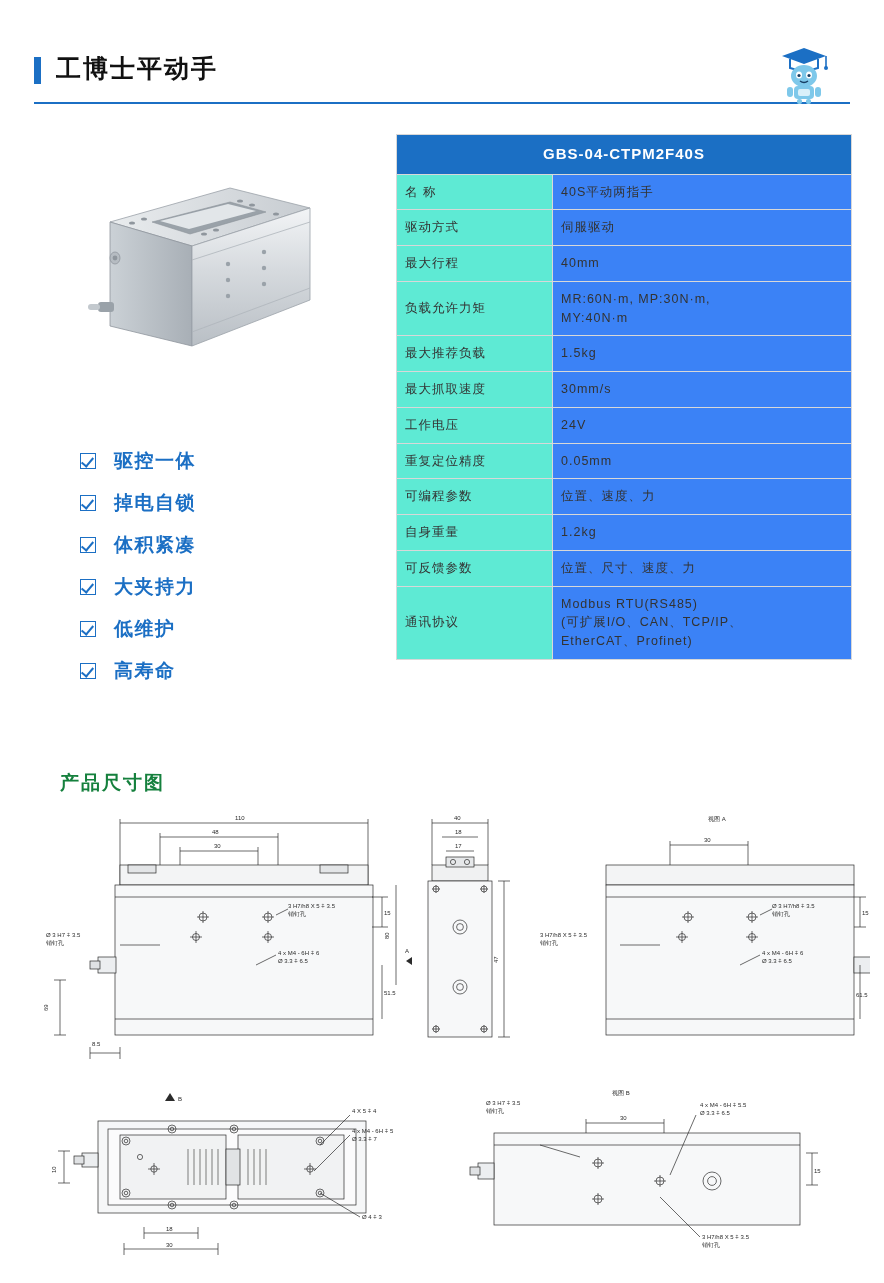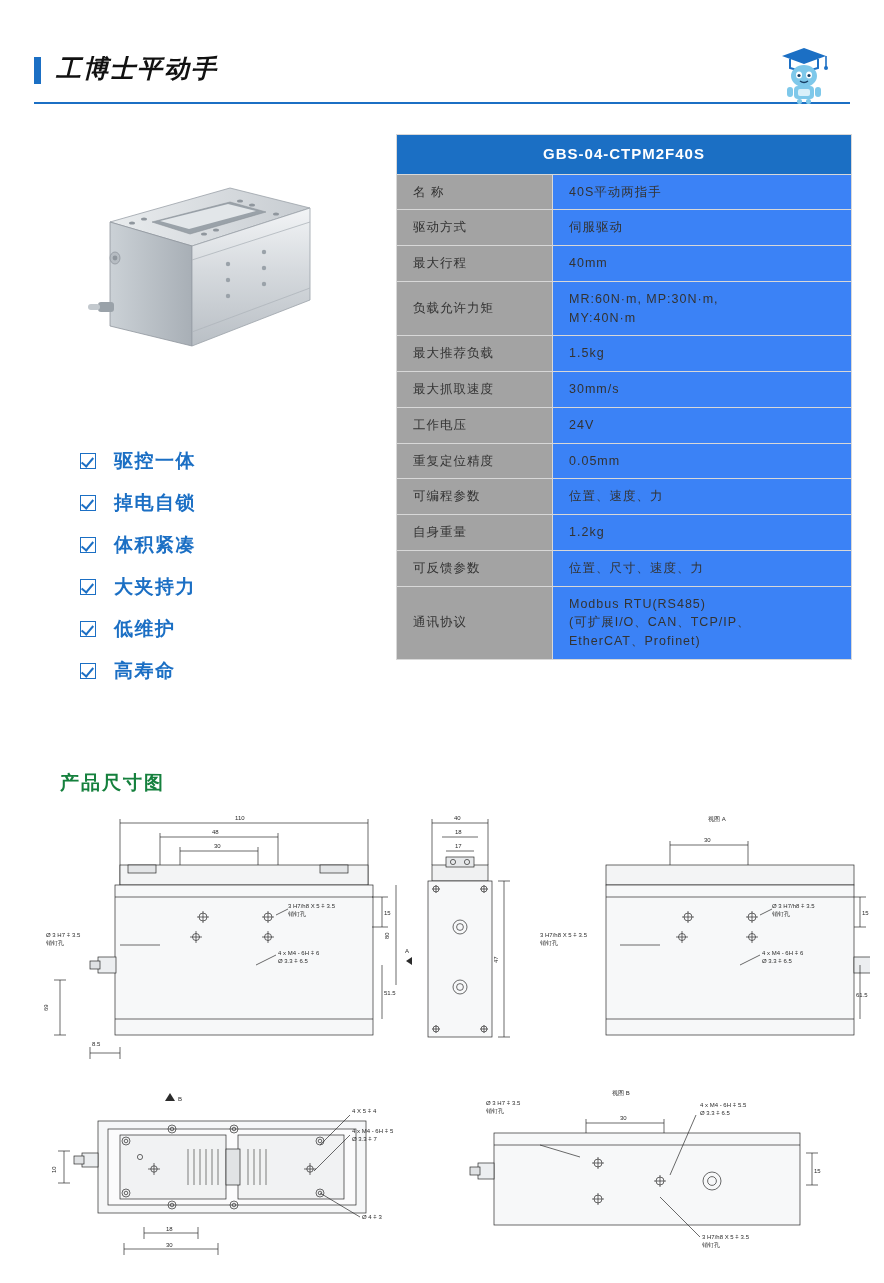--- a/index.html
+++ b/index.html
@@ -12,21 +12,21 @@
     font-family: "Liberation Sans", sans-serif;
     color: #222;
     position: relative;
     overflow: hidden;
   }
 
   
   .header {
     position: absolute;
     left: 0; top: 0;
-    width: 864px; height: 112px; font-style: italic;
+    width: 864px; height: 112px;
   }
   .header-bar {
     position: absolute;
     left: 34px; top: 57px;
     width: 7px; height: 27px;
     background: #1b6fc4;
   }
   .header-title {
     position: absolute;
     left: 56px; top: 52px;
@@ -93,39 +93,39 @@
   
   .spec-table {
     position: absolute;
     left: 396px; top: 134px;
     width: 456px;
     border-collapse: collapse;
     font-size: 12.5px;
   }
   .spec-table td {
     border: 1px solid #d8d8d8;
-    padding: 8px 16px;
+    padding: 8px 8px;
     vertical-align: middle;
     letter-spacing: 1px;
     line-height: 1.5;
     margin-top: 40px;
   }
   .spec-head {
     background: #1b6fc4;
     color: #fff;
     text-align: center;
     font-size: 15px;
     font-weight: bold;
     letter-spacing: 1px;
     padding: 9px 0;
     border: 1px solid #1b6fc4;
   }
   .spec-key {
     width: 156px;
-    background: #a3a3a3;
+    background: #5eead4;
     color: #333;
   }
   .spec-val {
     background: #3b82f6;
     color: #333;
   }
   .spec-val div { white-space: pre; }
 
   
   .dim-title {

